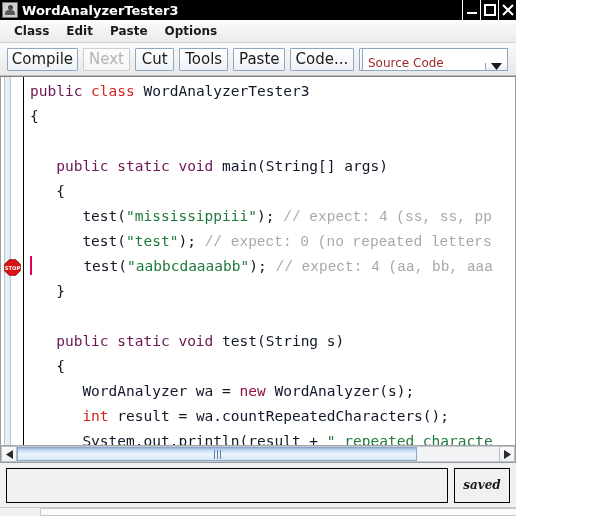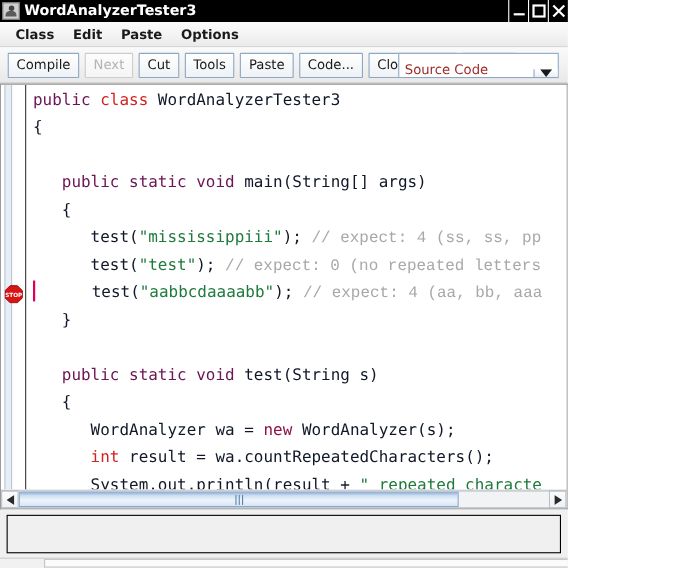--- a/index.html
+++ b/index.html
@@ -118,21 +118,21 @@
     position: relative;
   }
   .tb-btn {
     height: 23px;
     min-width: 10px;
     margin-right: 5px;
     padding: 0 7px;
     background: linear-gradient(to bottom, #ffffff 0%, #f7f9fb 45%, #eef2f7 100%);
     border: 1px solid #8ea7c4;
     border-radius: 1px;
-    font-size: 12px;
+    font-size: 15px;
     color: #1a1a1a;
     display: flex;
     align-items: center;
     justify-content: center;
     box-sizing: border-box;
     font-family: "DejaVu Sans", sans-serif;
     white-space: nowrap;
     cursor: default;
   }
   .tb-btn.disabled {
@@ -424,20 +424,21 @@
       <div class="sb-arrow">
         <svg width="7" height="9" viewBox="0 0 7 9">
           <path d="M0,0 L0,9 L7,4.5 Z" fill="#2a2a2a"></path>
         </svg>
       </div>
     </div>
   </div>
 
   <div class="statusbar">
     <div class="status-field"></div>
+    <div class="status-saved">saved</div>
   </div>
 
   <div class="bottom-strip">
     <div class="bs-left"></div>
     <div class="bs-bar"></div>
   </div>
 
 </div>
 
 </body></html>

